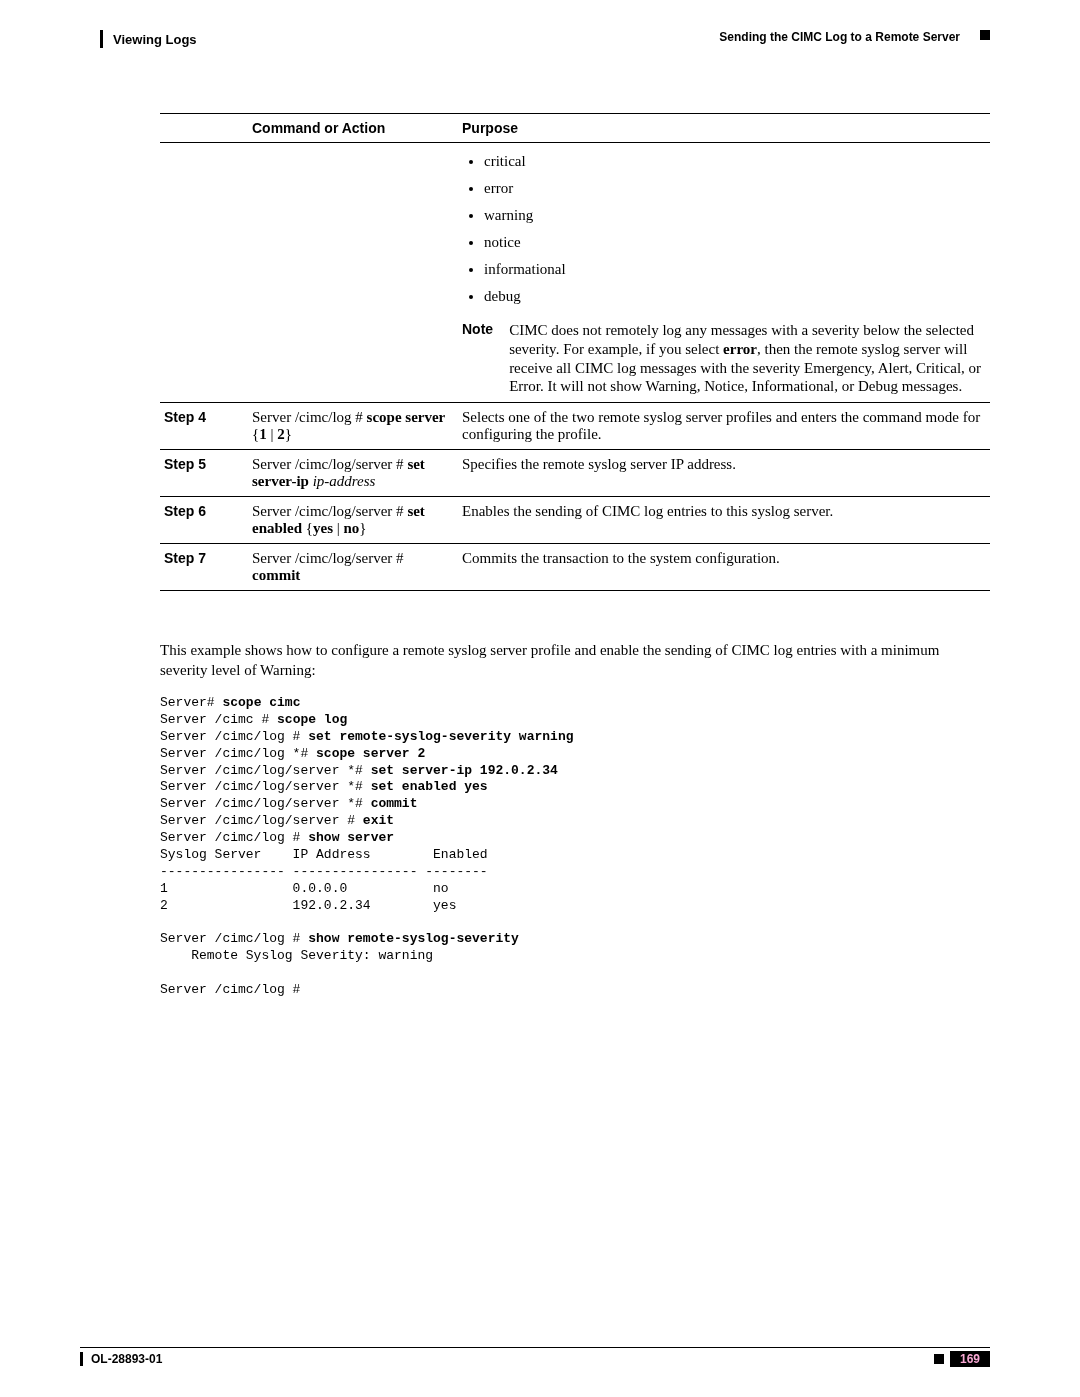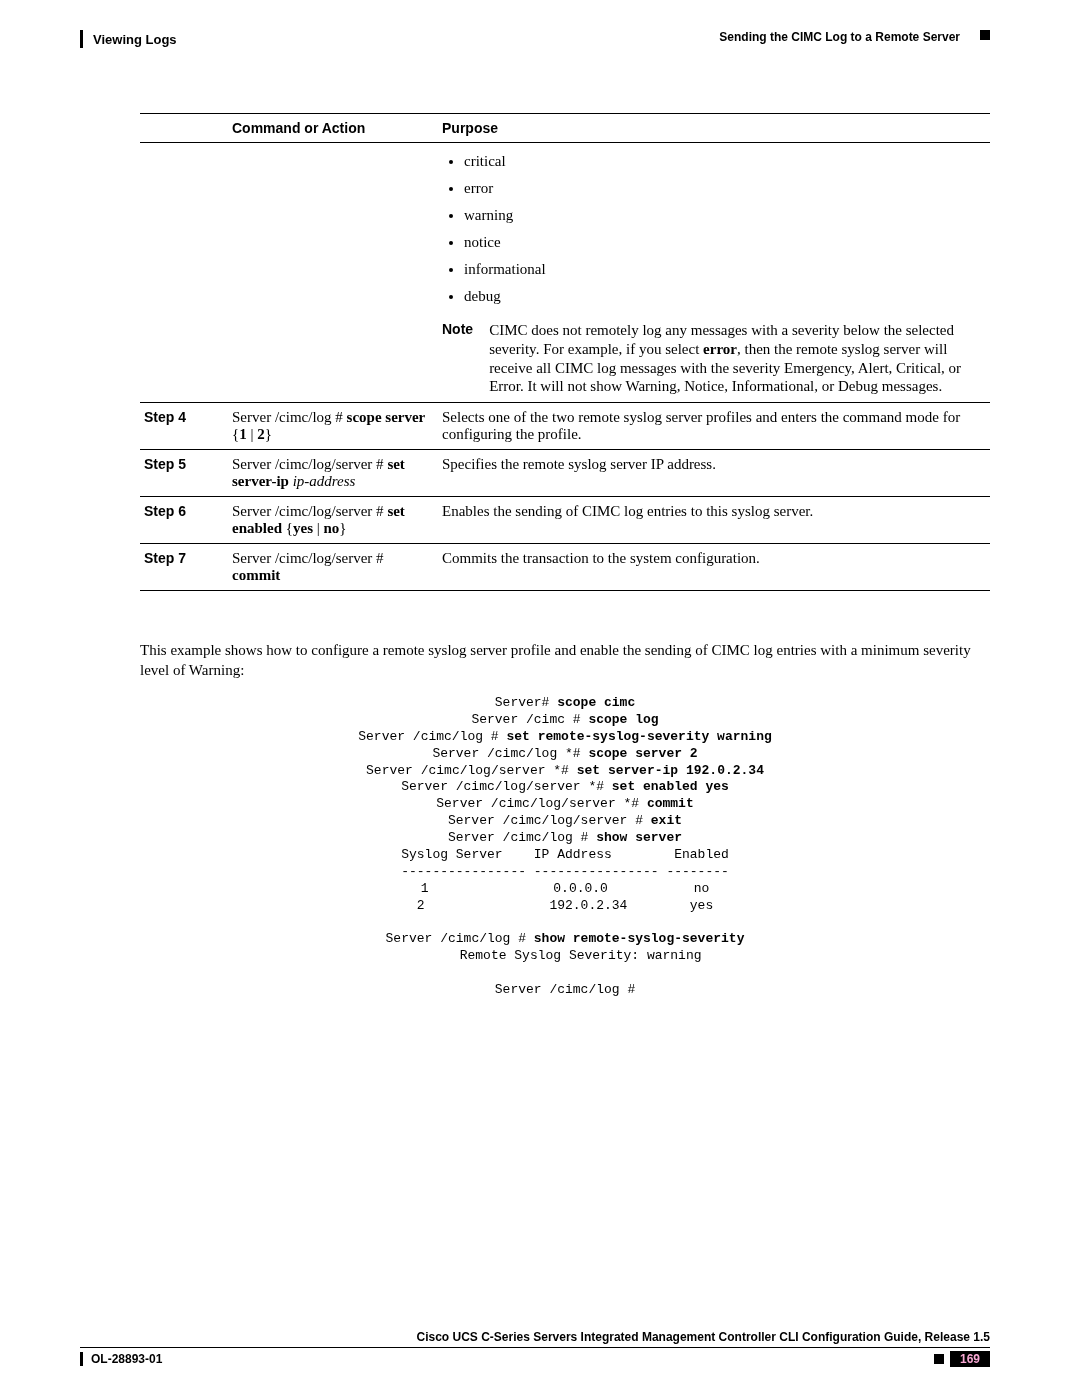--- a/index.html
+++ b/index.html
@@ -4,21 +4,21 @@
 <style>
   body {
     margin: 0;
     padding: 0;
     font-family: "Times New Roman", Times, serif;
     background: #fff;
     color: #000;
     width: 1080px;
   }
   .page {
-    padding: 30px 90px 30px 80px;
+    padding: 30px 90px 30px 100px;
     box-sizing: border-box;
     width: 1080px;
     position: relative;
     min-height: 1397px;
   }
   .header {
     display: flex;
     justify-content: space-between;
     font-family: Arial, Helvetica, sans-serif;
     font-size: 13px;
@@ -106,21 +106,20 @@
     font-size: 15px;
     margin-top: 50px;
     line-height: 1.3;
   }
   pre.example {
     font-family: "Courier New", Courier, monospace;
     font-size: 13px;
     margin-top: 10px;
     line-height: 1.3;
     white-space: pre;
-    text-align: center;
   }
   pre.example b {
     font-weight: bold;
   }
   .footer {
     position: absolute;
     bottom: 30px;
     left: 80px;
     right: 90px;
   }
@@ -268,21 +267,20 @@
 <span>2                192.0.2.34        yes</span>
 <span></span>
 <span>Server /cimc/log # </span><b>show remote-syslog-severity</b>
 <span>    Remote Syslog Severity: warning</span>
 <span></span>
 <span>Server /cimc/log #</span></pre>
 
   </div>
 
   <div class="footer">
-    <div class="footer-right-top">Cisco UCS C-Series Servers Integrated Management Controller CLI Configuration Guide, Release 1.5</div>
     <div class="footer-line"></div>
     <div class="footer-row">
       <div class="footer-left">
         <span class="footer-marker"></span>
         <span>OL-28893-01</span>
       </div>
       <div style="display:flex;align-items:center;gap:6px;">
         <span class="black-square"></span>
         <span class="page-badge">169</span>
       </div>

